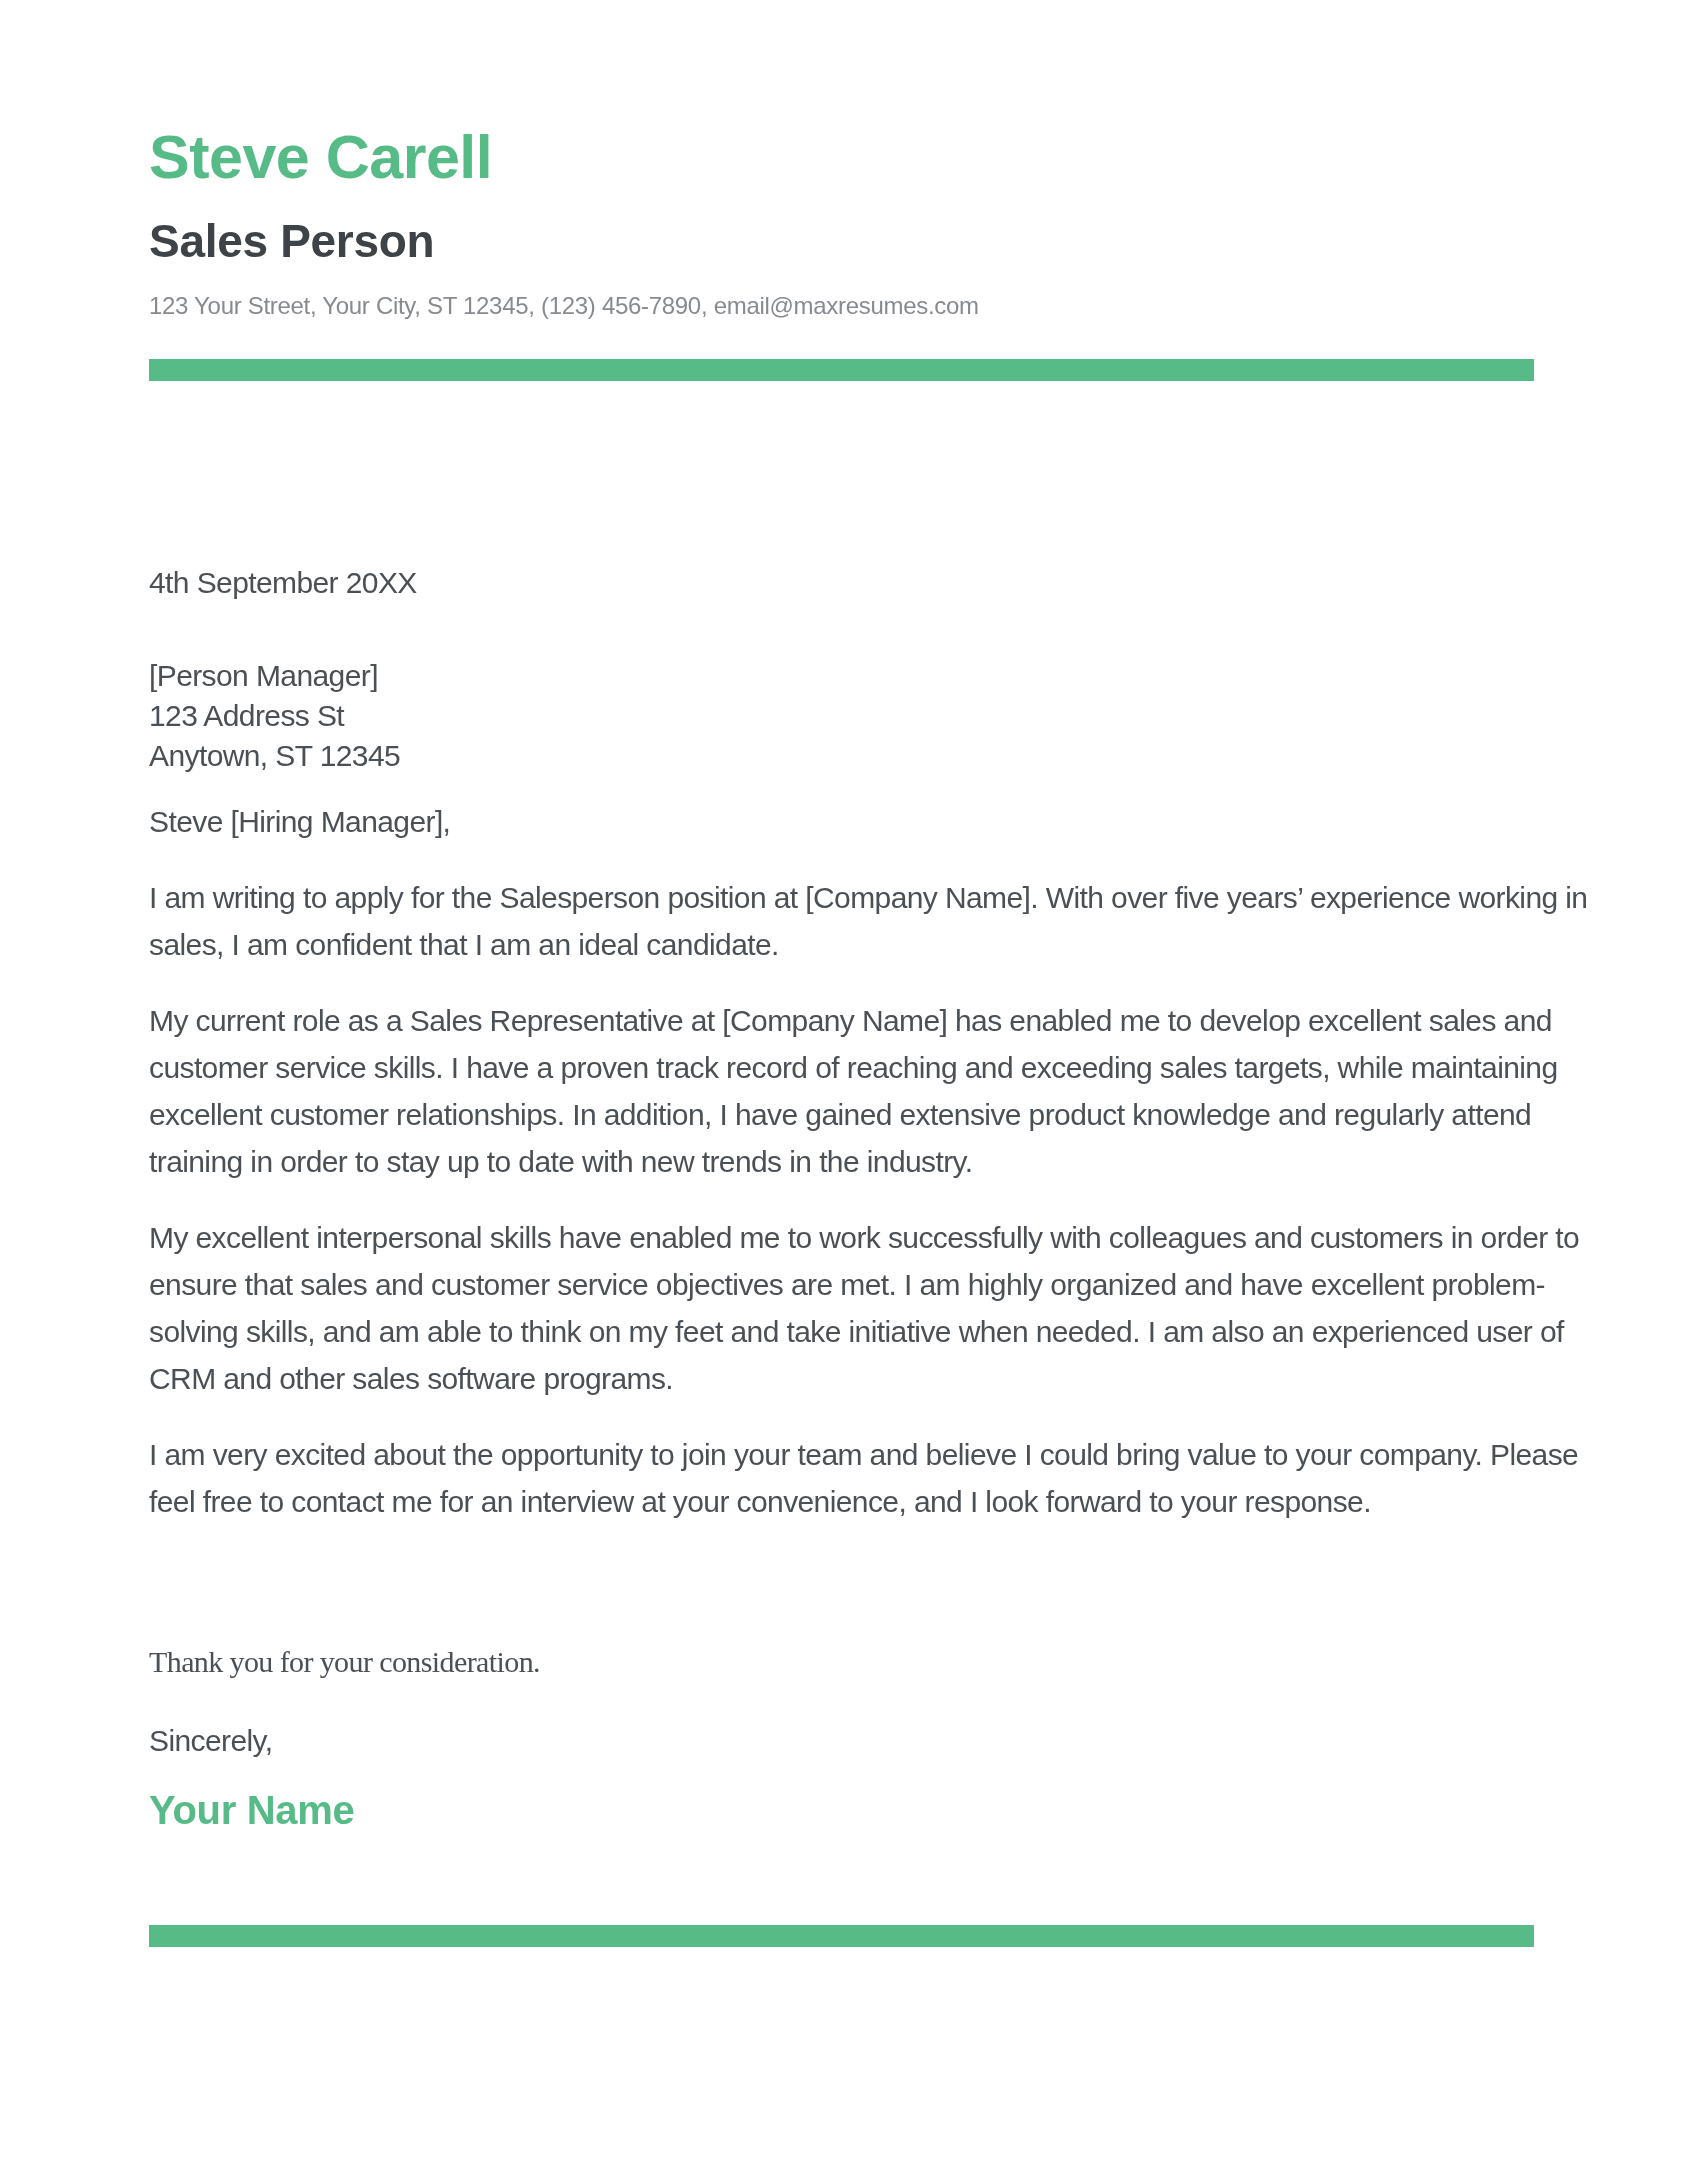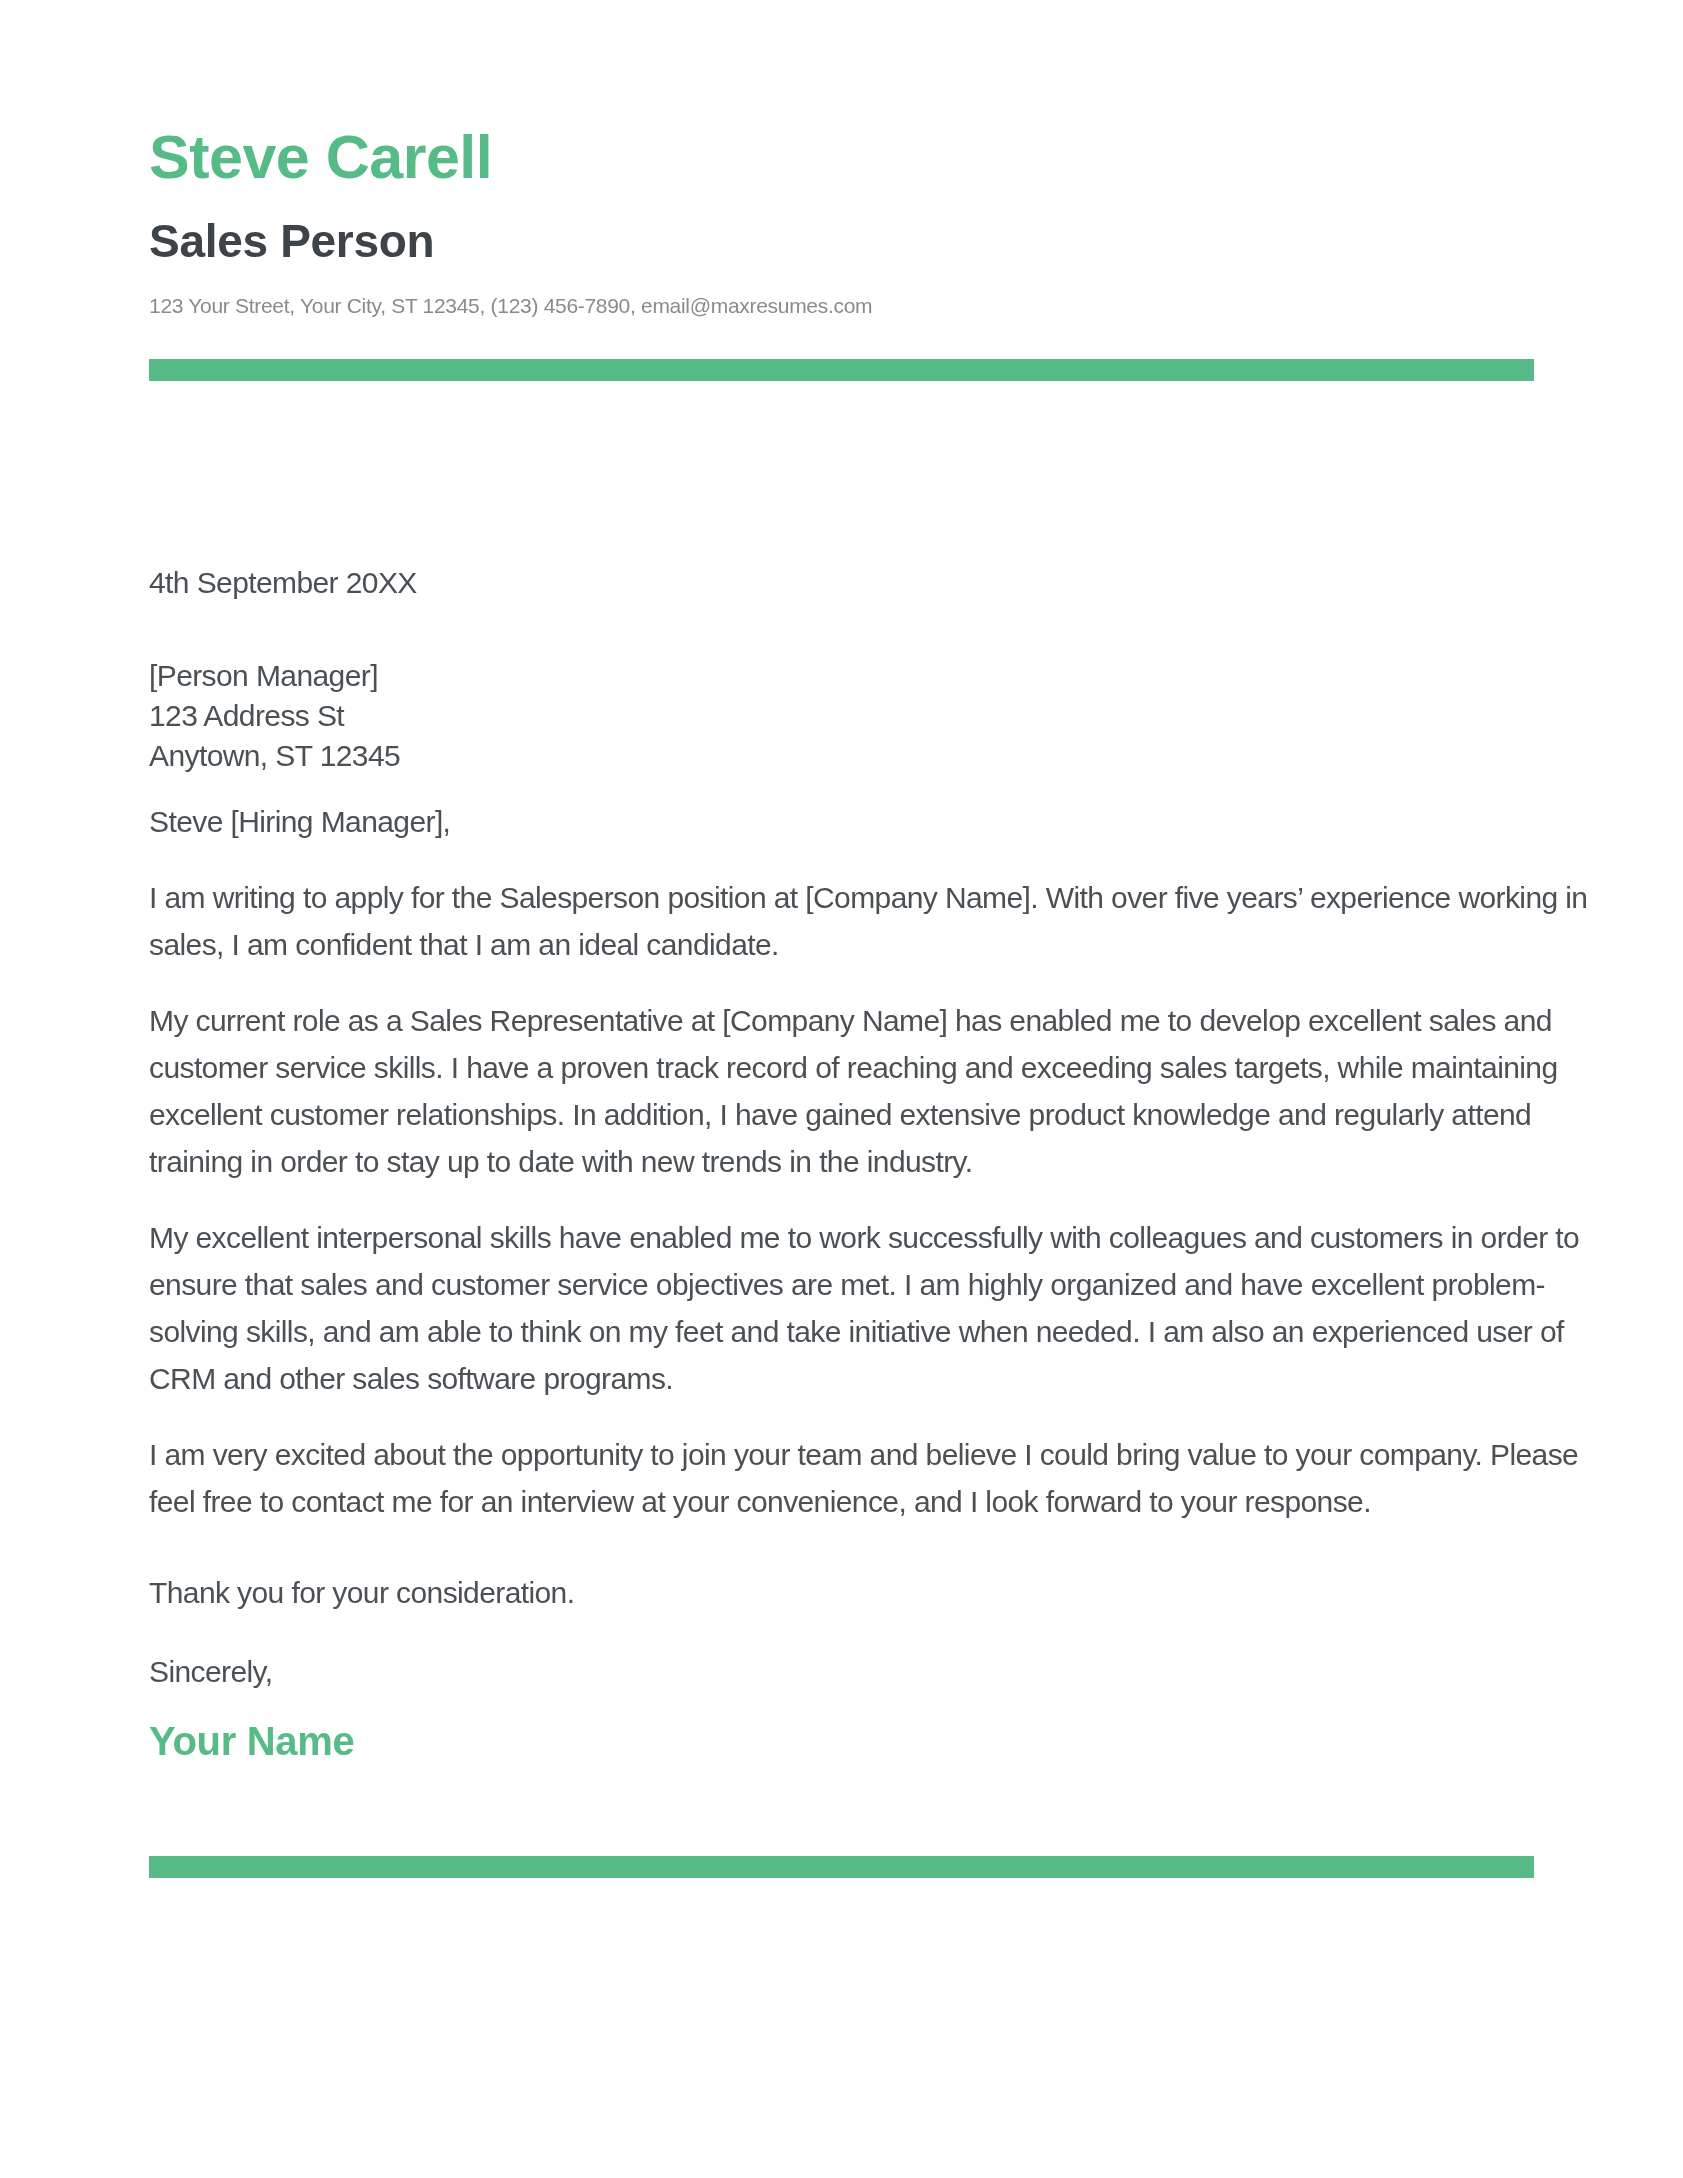--- a/index.html
+++ b/index.html
@@ -21,38 +21,38 @@
     font-size:61px;font-weight:bold;line-height:1;
     color:var(--accent);letter-spacing:-0.5px;
   }
   .job-title{
     margin:30px 0 0 0;
     font-size:46px;font-weight:bold;line-height:1;
     color:var(--heading);letter-spacing:-0.3px;
   }
   .contact{
     margin:24px 0 0 0;
-    font-size:21px;line-height:35px;
+    font-size:24px;line-height:35px;
     color:var(--muted);letter-spacing:-0.3px;
   }
   .bar{
     height:22px;background:var(--accent);
     width:1385px;margin-left:149px;
   }
   .bar-top{margin-top:36px;}
   .bar-bottom{margin-top:95px;}
   .letter{
     font-size:30px;color:var(--body);
     line-height:47px;letter-spacing:-0.6px;
   }
   .date{margin-top:178px;}
   .recipient{margin-top:50px;line-height:40px;}
   .salutation{margin-top:22px;}
   p.para{margin:29px 0 0 0;padding:0;}
-  .thanks{margin-top:44px;}
+  .thanks{margin-top:113px;font-family:Liberation Serif, serif;}
   .closing{margin-top:32px;}
   .signature{
     margin-top:26px;
     font-size:40px;font-weight:bold;line-height:1;
     color:var(--accent);letter-spacing:-0.3px;
   }
 </style>
 </head>
 <body>
 

